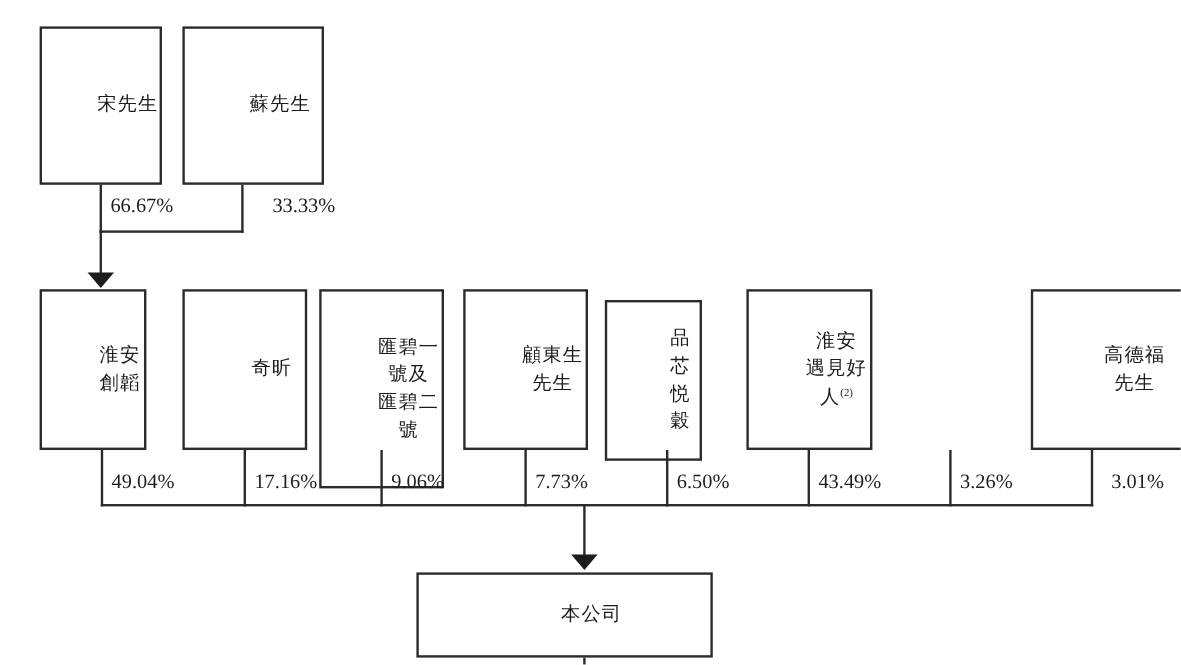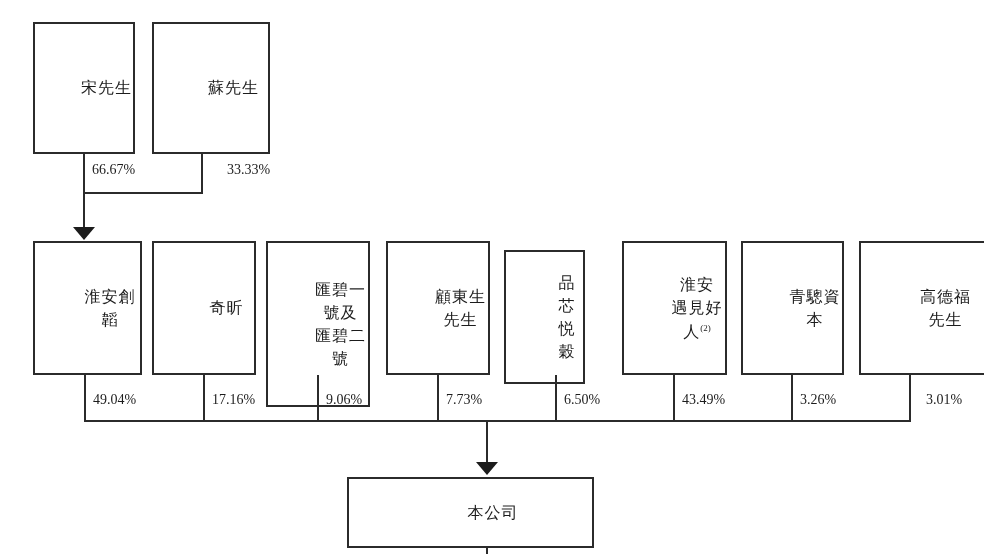--- a/index.html
+++ b/index.html
@@ -13,21 +13,21 @@
   }
   .lbl{
     font-size:16px;line-height:1.45;white-space:pre-line;letter-spacing:1px;
   }
   .vline,.hline{position:absolute;background:#2b2b2b;}
   .arrowhead{
     position:absolute;width:0;height:0;
     border-left:11px solid transparent;border-right:11px solid transparent;
     border-top:13px solid #1c1c1c;
   }
-  .pct{position:absolute;font-size:14px;color:#1c1c1c;white-space:nowrap;}
+  .pct{position:absolute;font-size:17px;color:#1c1c1c;white-space:nowrap;}
   sup.noteref{font-size:9px;line-height:0;vertical-align:super;letter-spacing:0;}
 </style>
 </head>
 <body>
 
 <div class="canvas">
 
   <div class="node" style="left:33px;top:22px;width:102px;height:132px">
     <span class="lbl">宋先生</span>
   </div>
@@ -37,43 +37,40 @@
 
   <div class="vline" style="left:83px;top:154px;width:2px;height:40px"></div>
   <div class="vline" style="left:201px;top:154px;width:2px;height:40px"></div>
   <div class="hline" style="left:83px;top:192px;width:120px;height:2px"></div>
   <div class="vline" style="left:83px;top:192px;width:2px;height:36px"></div>
   <div class="arrowhead" style="left:73px;top:227px"></div>
 
   <span class="pct" style="left:92px;top:162px">66.67%</span>
   <span class="pct" style="left:227px;top:162px">33.33%</span>
 
-  <div class="node" style="left:33px;top:241px;width:109px;height:134px">
+  <div class="node" style="left:33px;top:241px;width:89px;height:134px">
     <span class="lbl">淮安創韜</span>
   </div>
   <div class="node" style="left:152px;top:241px;width:104px;height:134px">
     <span class="lbl">奇昕</span>
   </div>
   <div class="node" style="left:266px;top:241px;width:104px;height:166px">
     <span class="lbl">匯碧一號及
 匯碧二號</span>
   </div>
   <div class="node" style="left:386px;top:241px;width:104px;height:134px">
     <span class="lbl">顧東生
 先生</span>
   </div>
   <div class="node" style="left:504px;top:250px;width:81px;height:134px">
     <span class="lbl">品芯悦穀</span>
   </div>
   <div class="node" style="left:622px;top:241px;width:105px;height:134px">
     <span class="lbl"><span>淮安
 遇見好人</span><sup class="noteref">(2)</sup></span>
-  </div>
-  <div class="node" style="left:741px;top:241px;width:103px;height:134px">
-    <span class="lbl">青驄資本</span>
   </div>
   <div class="node" style="left:859px;top:241px;width:128px;height:134px">
     <span class="lbl">高德福
 先生</span>
   </div>
 
   <div class="vline" style="left:84px;top:375px;width:2px;height:47px"></div>
   <div class="vline" style="left:203px;top:375px;width:2px;height:47px"></div>
   <div class="vline" style="left:317px;top:375px;width:2px;height:47px"></div>
   <div class="vline" style="left:437px;top:375px;width:2px;height:47px"></div>

